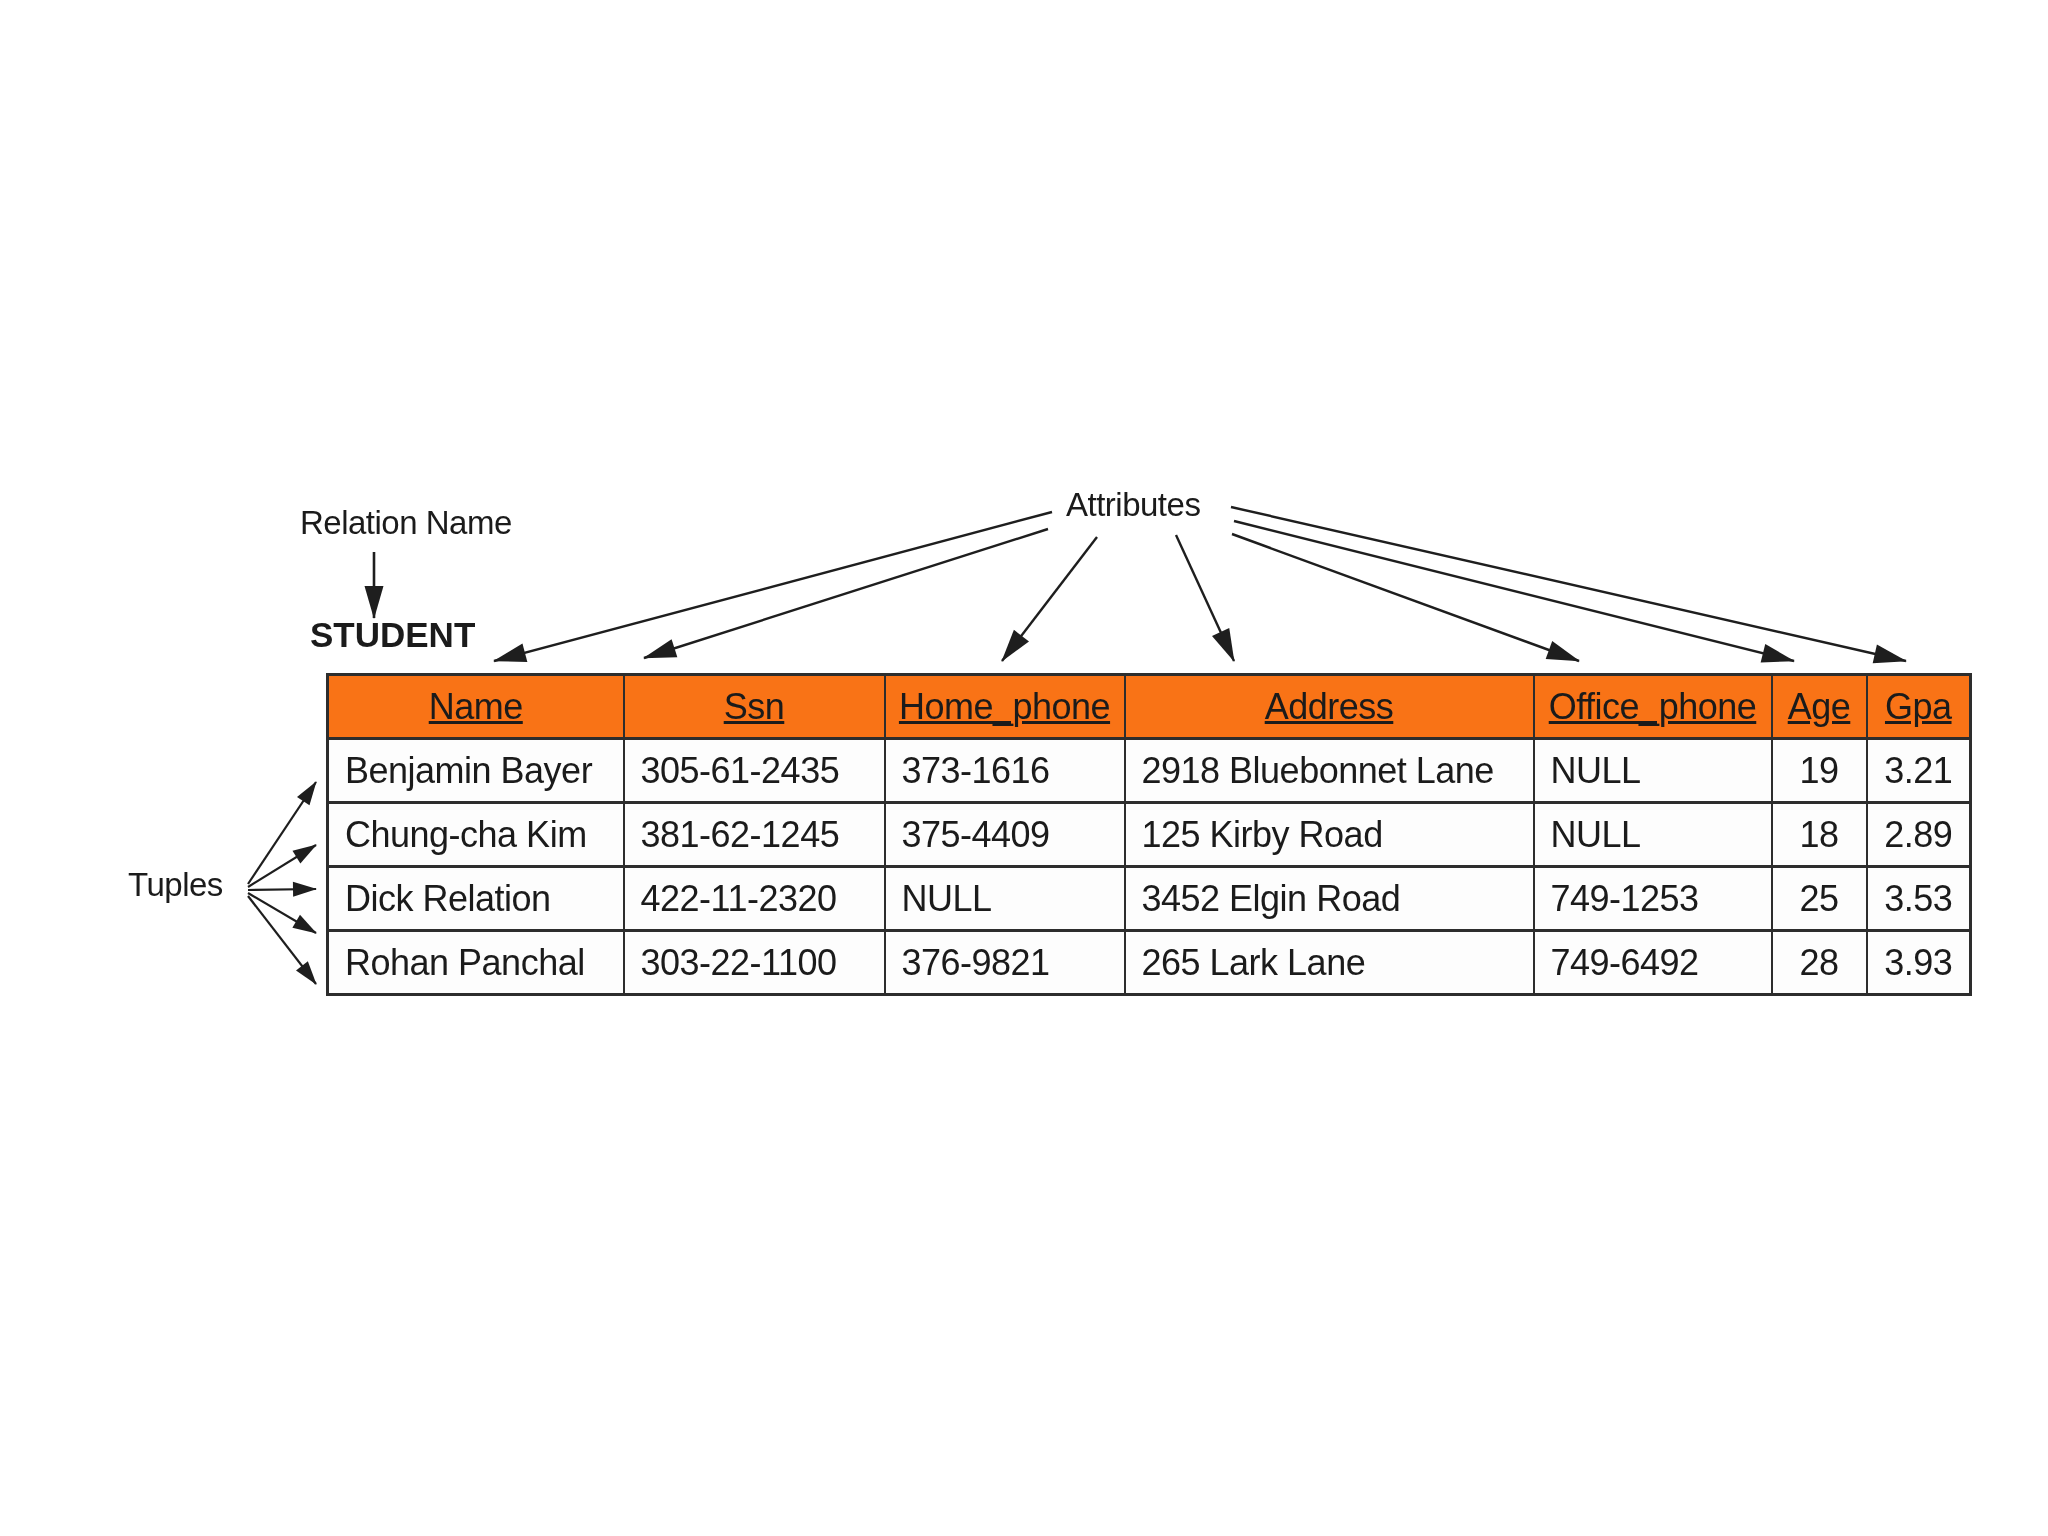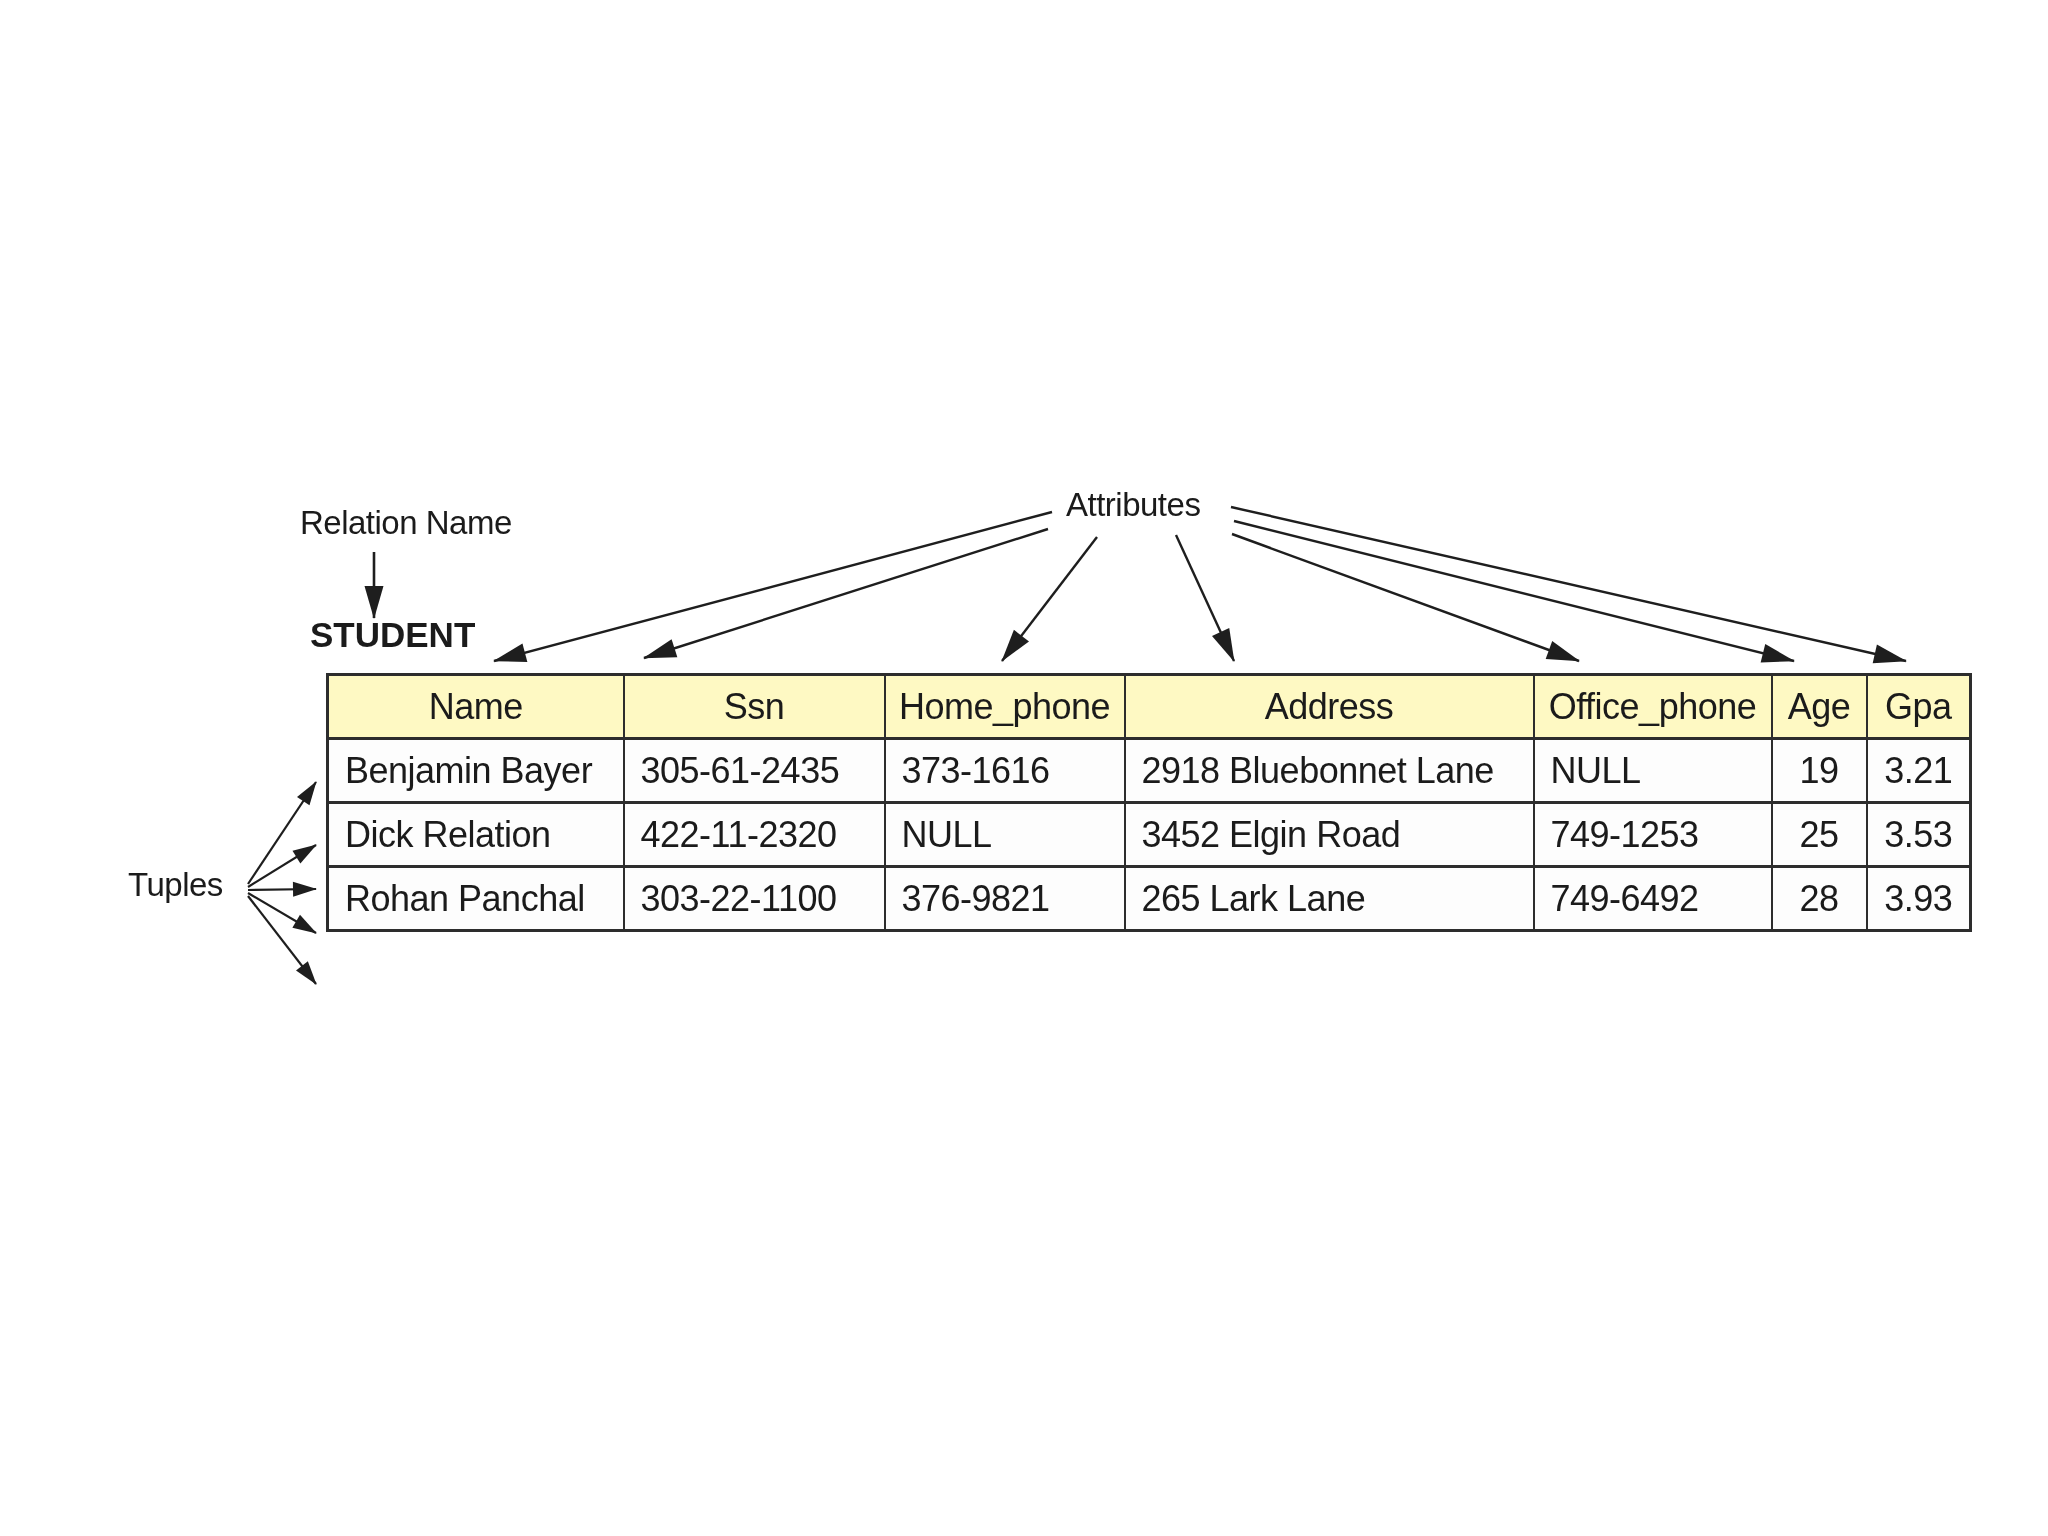--- a/index.html
+++ b/index.html
@@ -51,23 +51,24 @@
   table.relation th, table.relation td {
     border-left: 2px solid #2d2d2d;
     border-top: 3px solid #2d2d2d;
     height: 61px;
     vertical-align: middle;
     white-space: nowrap;
     overflow: hidden;
     padding: 0;
   }
   table.relation th {
-    background: #fef9c3;
+    background: #f97316;
     font-weight: normal;
     text-align: center;
+    text-decoration: underline;
   }
   table.relation td.a-left { text-align: left; padding-left: 16px; }
   table.relation td.a-center { text-align: center; }
 </style>
 </head>
 <body>
 
 <div class="canvas">
 
   <svg class="arrow-layer" viewBox="0 0 2048 1536" xmlns="http://www.w3.org/2000/svg">
@@ -130,20 +131,29 @@
         <tr>
           <td class="a-left">Benjamin Bayer</td>
           <td class="a-left">305-61-2435</td>
           <td class="a-left">373-1616</td>
           <td class="a-left">2918 Bluebonnet Lane</td>
           <td class="a-left">NULL</td>
           <td class="a-center">19</td>
           <td class="a-center">3.21</td>
         </tr>
         <tr>
+          <td class="a-left">Chung-cha Kim</td>
+          <td class="a-left">381-62-1245</td>
+          <td class="a-left">375-4409</td>
+          <td class="a-left">125 Kirby Road</td>
+          <td class="a-left">NULL</td>
+          <td class="a-center">18</td>
+          <td class="a-center">2.89</td>
+        </tr>
+        <tr>
           <td class="a-left">Dick Relation</td>
           <td class="a-left">422-11-2320</td>
           <td class="a-left">NULL</td>
           <td class="a-left">3452 Elgin Road</td>
           <td class="a-left">749-1253</td>
           <td class="a-center">25</td>
           <td class="a-center">3.53</td>
         </tr>
         <tr>
           <td class="a-left">Rohan Panchal</td>

